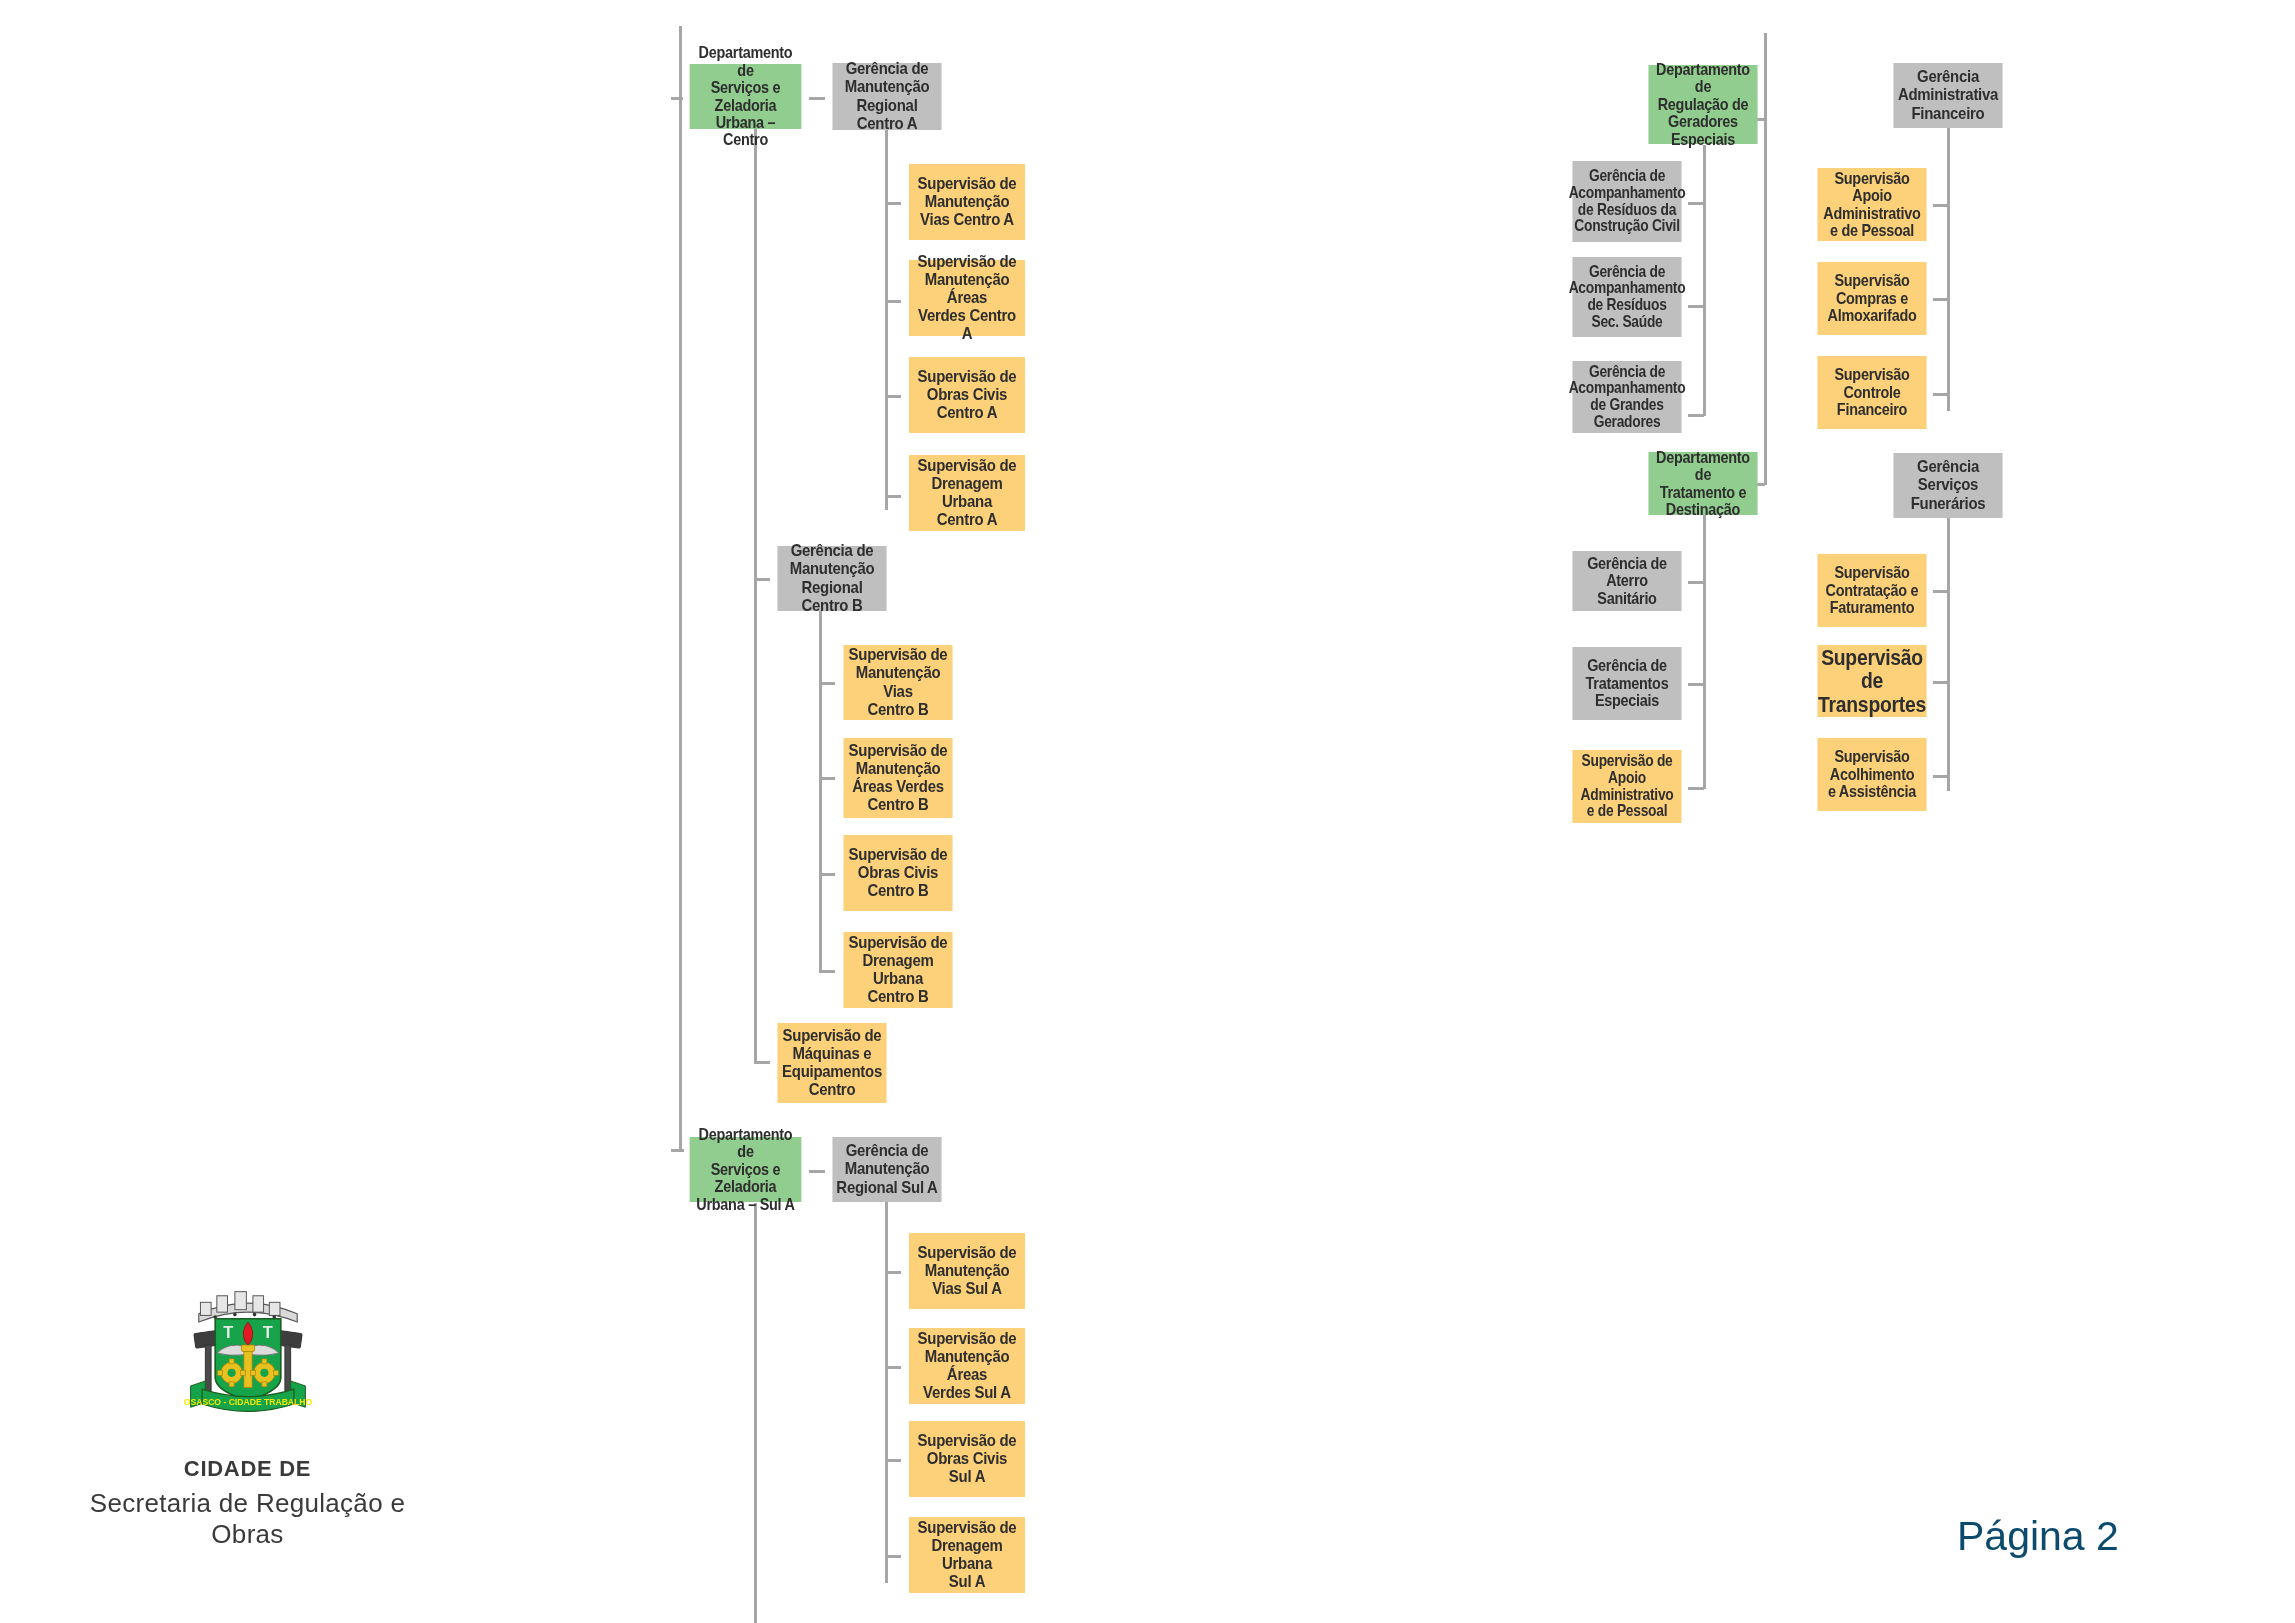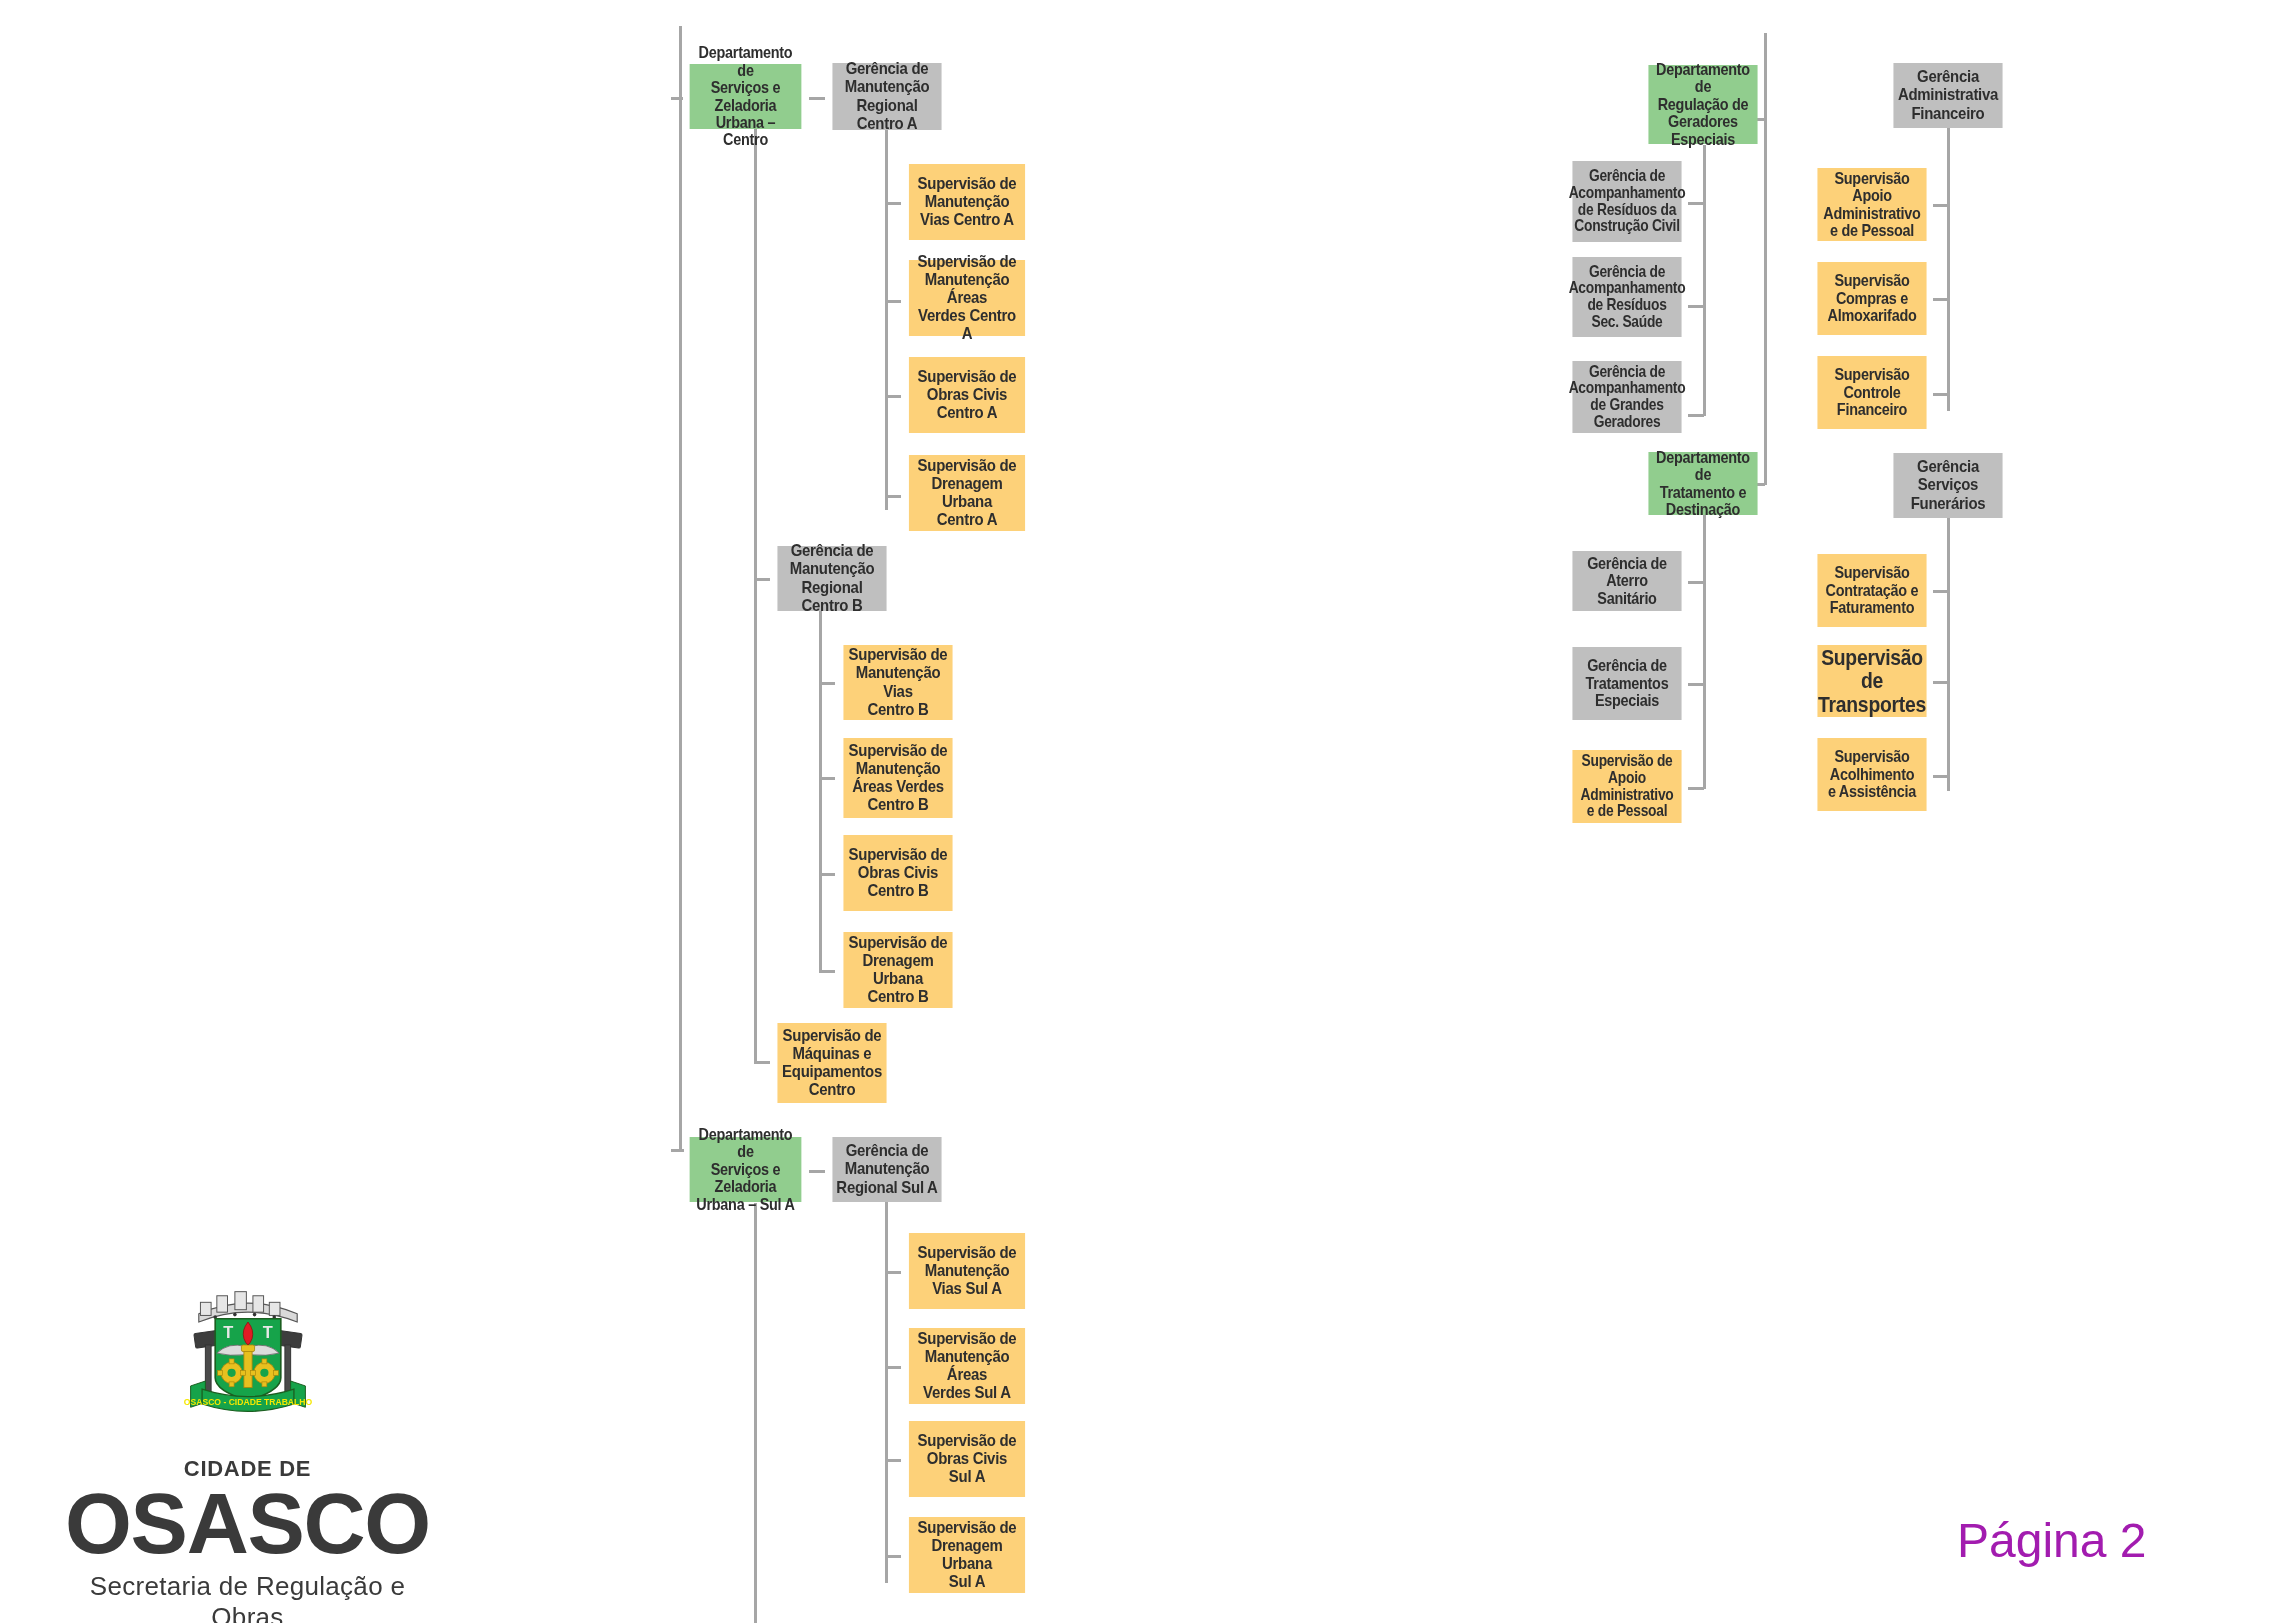--- a/index.html
+++ b/index.html
@@ -87,22 +87,22 @@
     font-size: 26px;
     color: #3a3a3a;
     margin-top: 6.5px;
     letter-spacing: 0.3px;
   }
   #page-number {
     position: absolute;
     left: 1957px;
     top: 1513px;
     font-family: "Liberation Sans", sans-serif;
-    font-size: 48px;
-    color: #a21caf;
+    font-size: 41px;
+    color: #0c4a6e;
   }
 </style>
 </head>
 <body>
 
 <div id="page">
 
   <div class="vline" style="left:679px; top:26px; height:1124px;"></div>
   <div class="hline" style="left:671px; top:97px; width:11.8px;"></div>
   <div class="hline" style="left:671px; top:1149px; width:13px;"></div>
@@ -333,20 +333,19 @@
         <rect x="103" y="109" width="6" height="6"></rect>
           <rect x="131" y="109" width="6" height="6"></rect>
       </g>
 
       <path d="M30 128 L48 122 L48 148 L30 154 Z" fill="#16a34a" stroke="#1b5e20" stroke-width="1.2"></path>
       <path d="M170 128 L152 122 L152 148 L170 154 Z" fill="#16a34a" stroke="#1b5e20" stroke-width="1.2"></path>
       <path d="M44 132 Q100 150 156 132 L156 150 Q100 168 44 150 Z" fill="#16a34a" stroke="#1b5e20" stroke-width="1.6"></path>
       <text x="100" y="151" font-family="Liberation Sans, sans-serif" font-size="10.5" font-weight="700" fill="#f5e800" text-anchor="middle">OSASCO - CIDADE TRABALHO</text>
     </svg>
     <div class="logo-cidade">CIDADE DE</div>
-    <div class="logo-osasco">OSASCO</div>
     <div class="logo-sub">Secretaria de Regulação e Obras</div>
   </div>
 
   <div id="page-number">Página 2</div>
 
 </div>
 
 
 </body></html>

